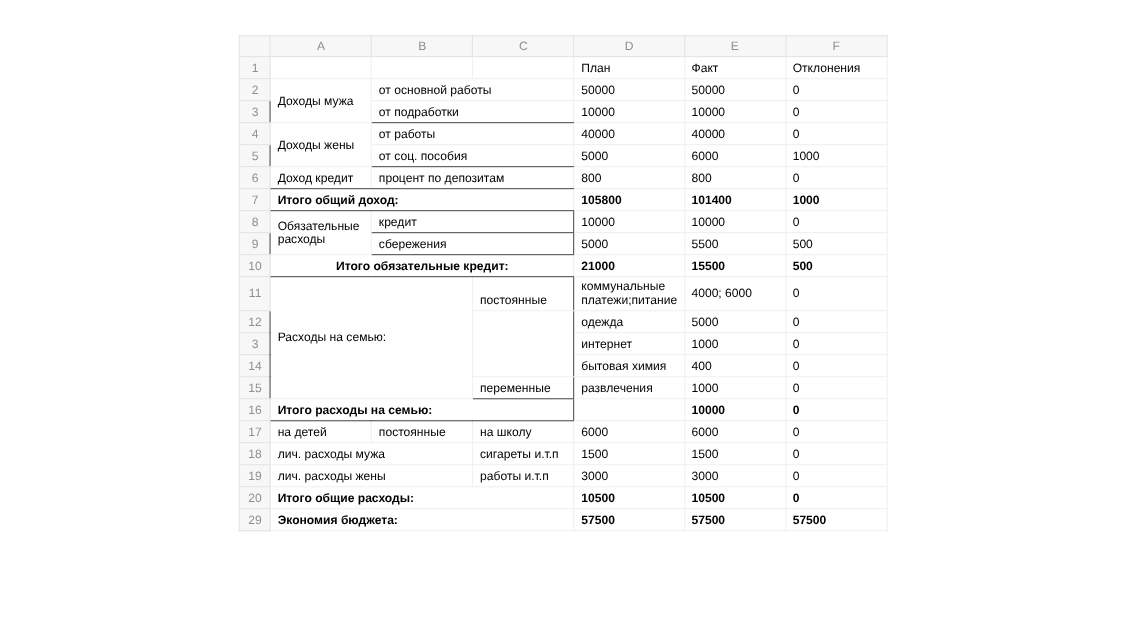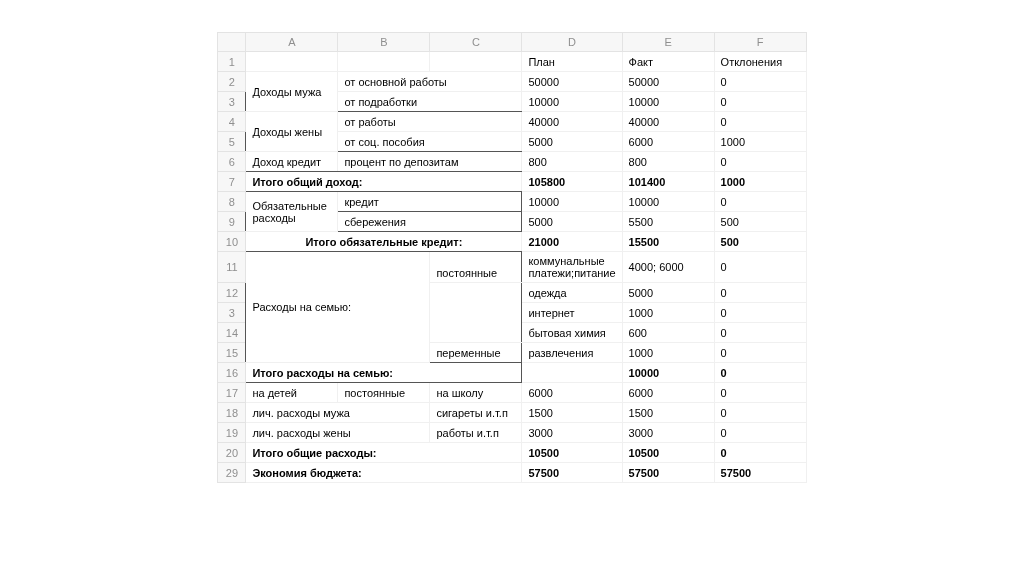--- a/index.html
+++ b/index.html
@@ -180,21 +180,21 @@
   <tr>
     <td class="rowhdr">3</td>
     <td class="left">интернет</td>
     <td class="num">1000</td>
     <td class="num">0</td>
   </tr>
 
   <tr>
     <td class="rowhdr">14</td>
     <td class="left">бытовая химия</td>
-    <td class="num">600</td>
+    <td class="num">400</td>
     <td class="num">0</td>
   </tr>
 
   <tr>
     <td class="rowhdr">15</td>
     <td class="left b-left b-right b-top b-bot">переменные</td>
     <td class="left"> развлечения</td>
     <td class="num">1000</td>
     <td class="num">0</td>
   </tr>

